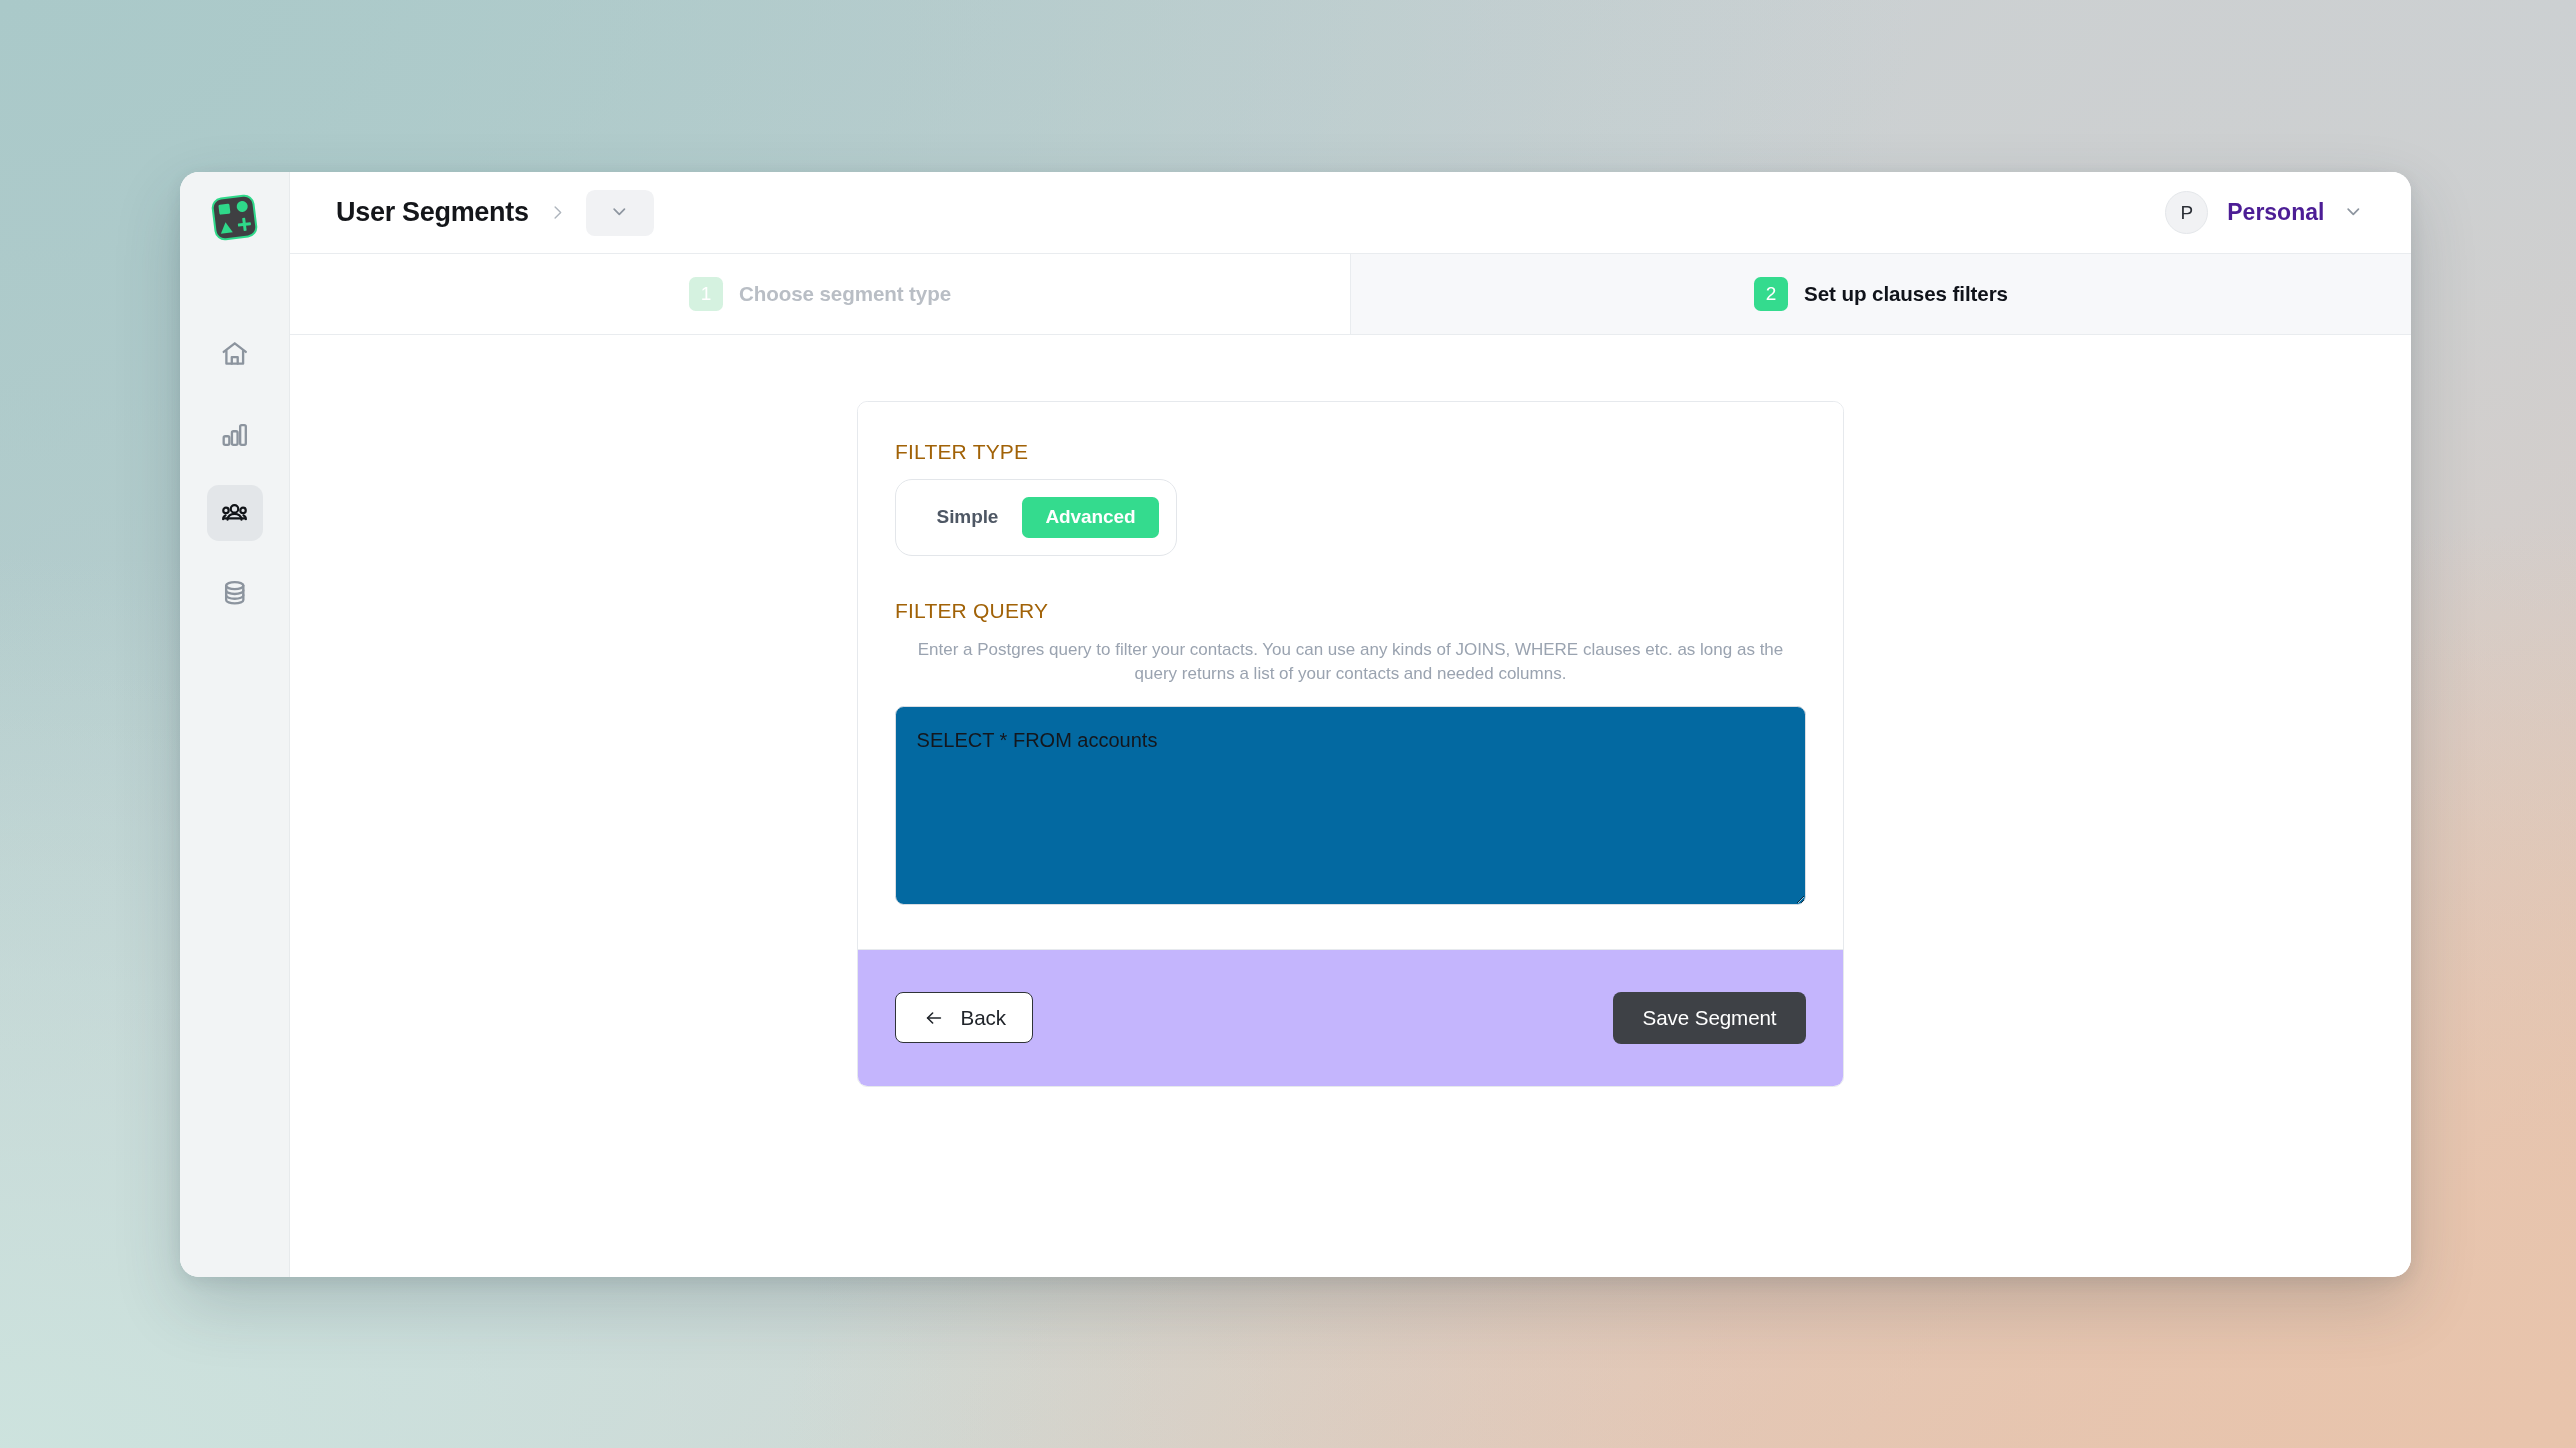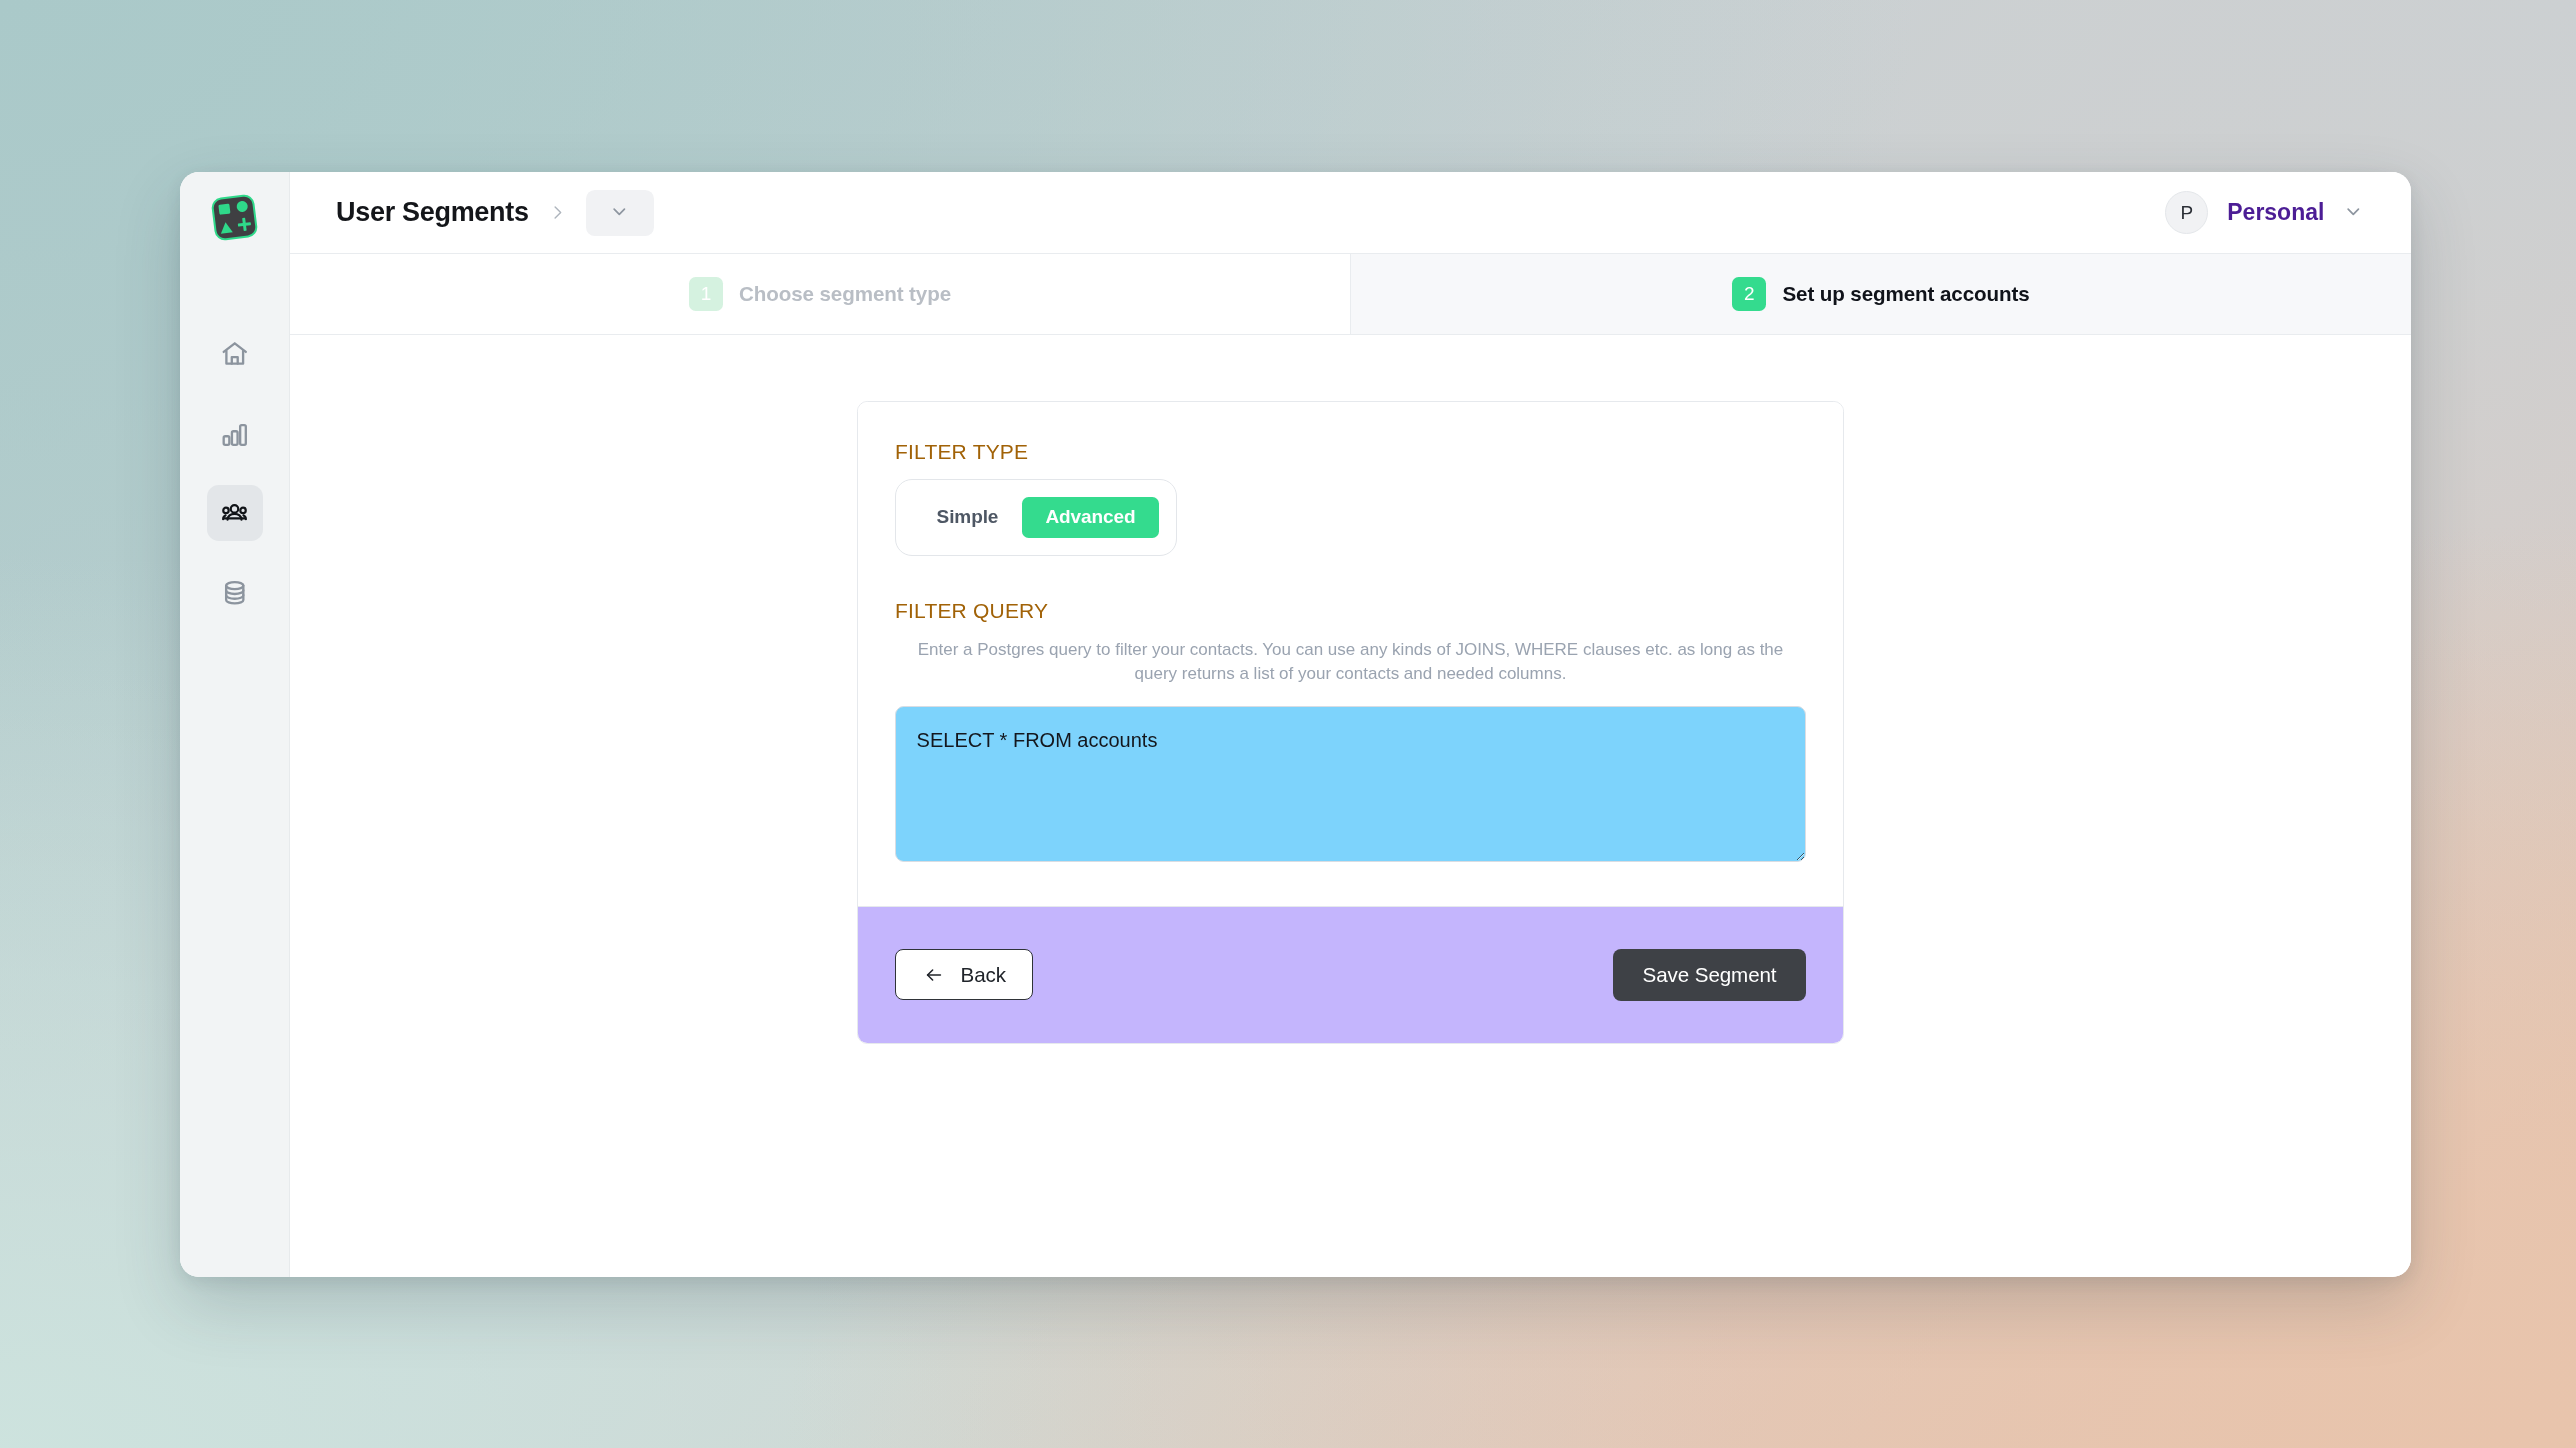--- a/index.html
+++ b/index.html
@@ -205,24 +205,24 @@
     font-size: 17px;
     line-height: 1.45;
     color: #9aa3b0;
     max-width: 921px;
     margin-bottom: 19px;
     text-align: center;
   }
 
   .query-area {
     width: 100%;
-    height: 156px;
+    height: 199px;
     border: 0.7px solid #d9dde3;
     border-radius: 8.8px;
-    background: #7dd3fc;
+    background: #0369a1;
     font-family: inherit;
     font-size: 20px;
     color: #14171d;
     padding: 19px 20.6px;
     resize: vertical;
     outline: none;
     line-height: 1.4;
   }
 
   .card-footer {
@@ -352,21 +352,21 @@
       </div>
     </div>
 
     <div class="stepper">
       <div class="step inactive">
         <div class="step-badge">1</div>
         <div class="step-label">Choose segment type</div>
       </div>
       <div class="step active">
         <div class="step-badge">2</div>
-        <div class="step-label">Set up segment accounts</div>
+        <div class="step-label">Set up clauses filters</div>
       </div>
     </div>
 
     <div class="content">
       <div class="card">
 
 
         <div class="card-body">
 
           <div>

